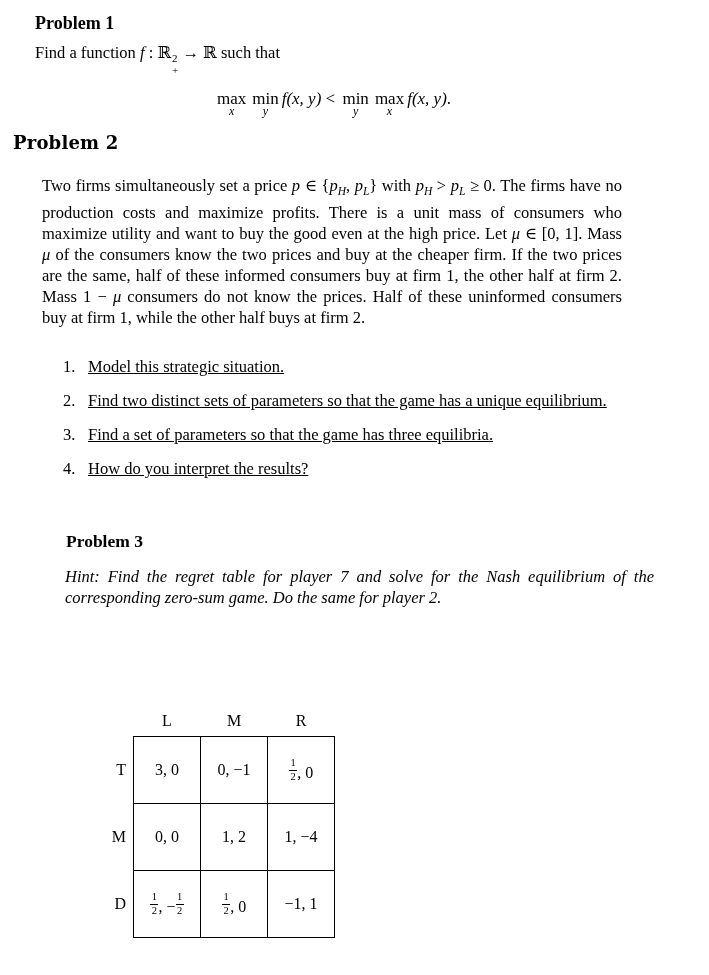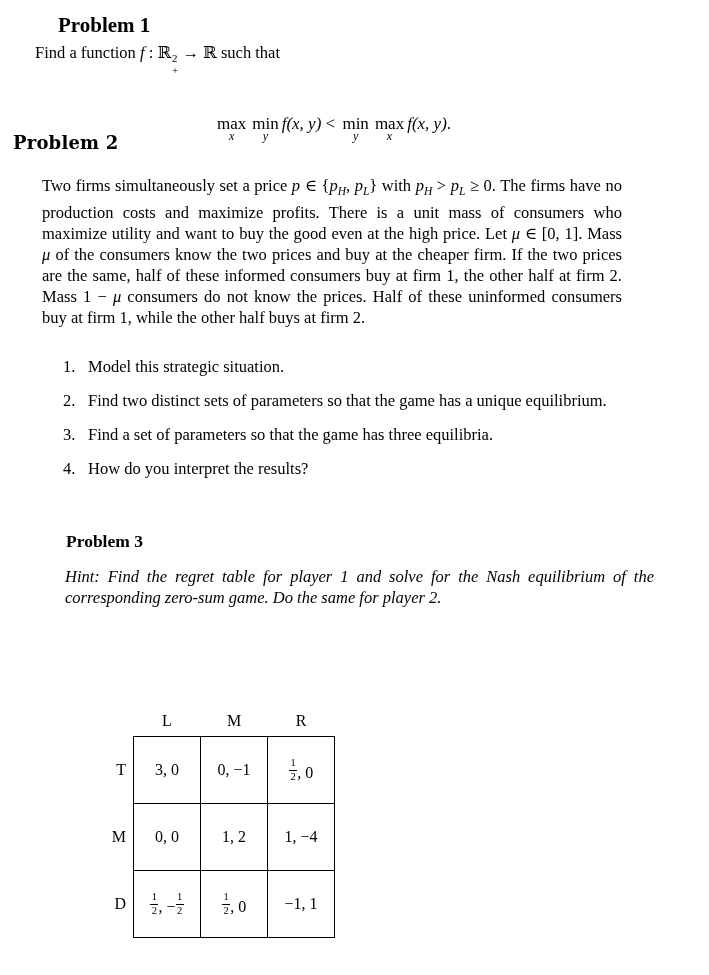--- a/index.html
+++ b/index.html
@@ -8,31 +8,31 @@
     width: 709px;
     height: 975px;
     background: #ffffff;
     color: #000000;
     font-family: "Liberation Serif", "DejaVu Serif", serif;
     overflow: hidden;
   }
   .abs { position: absolute; }
   .heading { font-weight: bold; white-space: nowrap; }
 
-  #p1-heading { left: 35px; top: 13px; font-size: 21px; margin-left: 23px; }
+  #p1-heading { left: 35px; top: 13px; font-size: 18px; }
   #p1-intro   { left: 35px; top: 43px; font-size: 16.5px; }
-  #equation   { left: 35px; top: 89px; width: 595px; text-align: center; font-size: 17px; margin-top: 25px; }
+  #equation   { left: 35px; top: 89px; width: 595px; text-align: center; font-size: 17px; }
 
   #p2-heading { left: 13px; top: 132px; font-size: 18px; font-family: "DejaVu Serif", serif; letter-spacing: 0.2px; text-align: center; }
   #p2-para    { left: 42px; top: 175px; width: 580px; font-size: 16.5px; line-height: 21px; text-align: justify; }
 
   #p-list { left: 63px; top: 356px; width: 560px; font-size: 16.5px; line-height: 21px; }
   .li { display: flex; margin-bottom: 13px; }
   .li .num { width: 25px; flex: none; }
-  .li .txt { flex: 1; }
+  .li .txt { flex: 1; text-decoration: underline; }
 
   #p3-heading { left: 66px; top: 531px; font-size: 17.5px; text-align: center; }
   #p3-block   { left: 65px; top: 567px; width: 589px; font-size: 16.5px; line-height: 20.5px; }
   .jp { text-align: justify; }
   .hint { font-style: italic; }
 
   #table-wrap { left: 107px; top: 700px; }
   table.game { border-collapse: collapse; font-size: 16px; }
   table.game td {
     width: 66px; height: 66px;
@@ -93,21 +93,21 @@
     </div>
     <div class="li">
       <span class="num">4.</span>
       <span class="txt">How do you interpret the results?</span>
     </div>
   </div>
 
   <div class="abs heading" id="p3-heading">Problem 3</div>
 
   <div class="abs" id="p3-block">
-    <div class="jp hint"><span class="seg-i">Hint: Find the regret table for player 1 and solve for the Nash equilibrium of the corresponding zero-sum game. Do the same for player 2.</span></div>
+    <div class="jp hint"><span class="seg-i">Hint: Find the regret table for player 7 and solve for the Nash equilibrium of the corresponding zero-sum game. Do the same for player 2.</span></div>
   </div>
 
   <div class="abs" id="table-wrap">
     <table class="game">
       <tbody>
           <tr>
         <th class="rowlab"></th>
         <th class="colhead">L</th>
         <th class="colhead">M</th>
         <th class="colhead">R</th>

